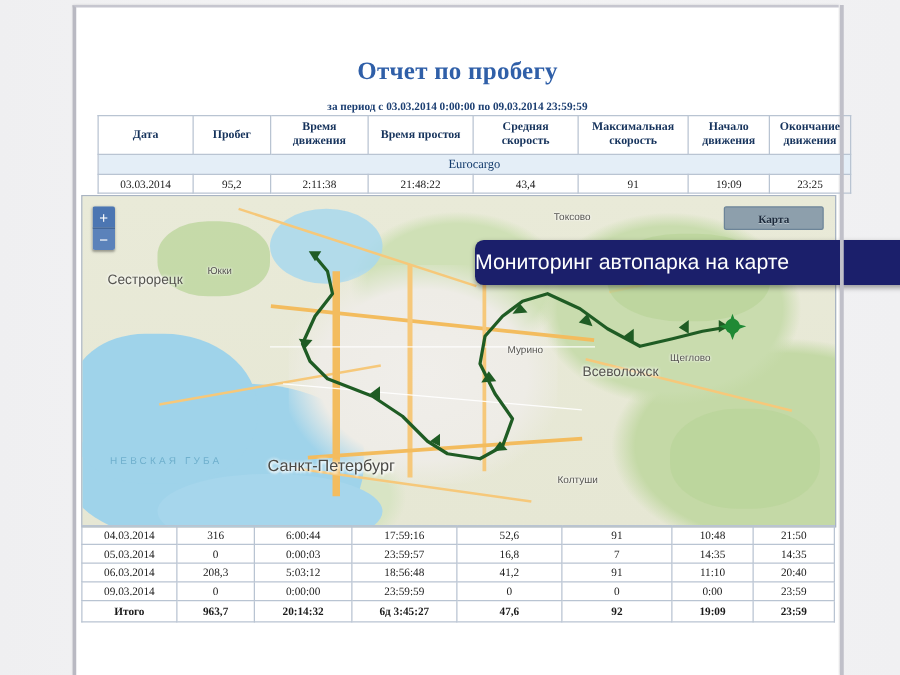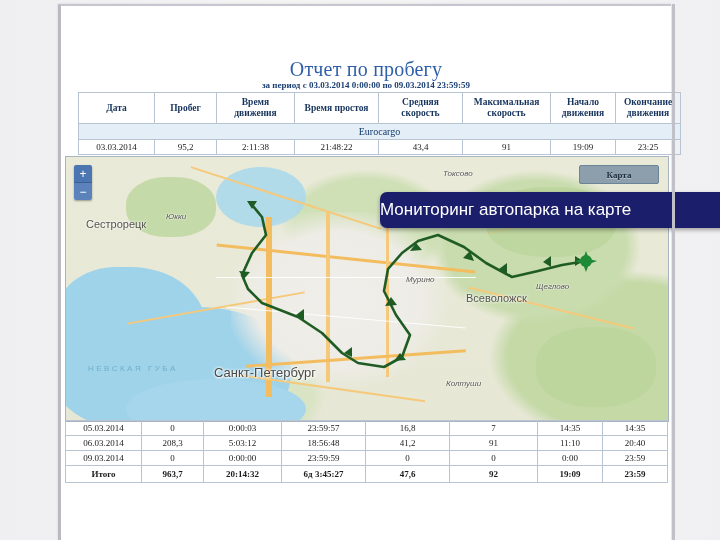--- a/index.html
+++ b/index.html
@@ -44,22 +44,22 @@
   .pdfic .glyph{color:#c8102e;font-size:17px;}
   .pdfic .tag{background:#cf2027;}
   .xls .glyph,.csvic .glyph{color:#3f8f3f;}
   .xls .tag,.csvic .tag{background:#4f9a43;}
   .grid-bg{position:absolute;right:1px;top:2px;width:13px;height:16px;
     background:
       linear-gradient(#d7e3d2 1px,transparent 1px) 0 0/100% 4px,
       linear-gradient(90deg,#d7e3d2 1px,transparent 1px) 0 0/4px 100%;}
 
   
-  .title{position:absolute;left:0;top:52px;width:610px;text-align:center;
-    font-size:20px;font-weight:normal;color:#2f5fa8;letter-spacing:.2px;}
+  .title{position:absolute;left:0;top:40px;width:610px;text-align:center;
+    font-size:20px;font-weight:bold;color:#2f5fa8;letter-spacing:.2px;}
   .subtitle{position:absolute;left:0;top:74px;width:610px;text-align:center;
     font-size:9px;font-weight:bold;color:#1c3f72;}
 
   
   table{border-collapse:collapse;font-size:9px;color:#1b1b1b;}
   .tbl{position:absolute;left:4px;width:602px;table-layout:fixed;}
   .tbl td,.tbl th{border:1px solid #b9c4d2;text-align:center;vertical-align:middle;
     padding:0;font-weight:normal;}
   .thead-tbl{top:86px;margin-left:13px;}
   .thead-tbl th{height:30px;font-weight:bold;font-size:9.5px;line-height:11px;color:#16335c;}
@@ -92,21 +92,21 @@
   .road{position:absolute;background:#f6c87a;height:2px;}
   .roadth{position:absolute;background:#f3bc5e;height:3px;}
   .roadw{position:absolute;background:#ffffff;height:1px;opacity:.9;}
   .green-patch{position:absolute;background:#b9d49a;border-radius:45%;opacity:.75;}
 
   .mlabel{position:absolute;font-family:"Liberation Sans",sans-serif;color:#55544f;
     white-space:nowrap;}
   .city-lg{font-size:13px;color:#4b4a46;font-weight:normal;
     text-shadow:0 0 3px #fff,0 0 3px #fff,1px 1px 2px #fff;}
   .city-md{font-size:11px;text-shadow:0 0 3px #fff,0 0 3px #fff;}
-  .town{font-size:8px;text-shadow:0 0 2px #fff,0 0 2px #fff;font-style:italic;}
+  .town{font-size:8px;text-shadow:0 0 2px #fff,0 0 2px #fff;}
   .water-lbl{font-size:8px;color:#6fb0cd;letter-spacing:2.5px;}
 
   
   .routelayer{position:absolute;inset:0;}
   .zoomctl{position:absolute;left:8px;top:8px;width:18px;
     border-radius:2px;overflow:hidden;box-shadow:0 1px 2px rgba(0,0,0,.35);cursor:pointer;}
   .zbtn{height:17px;background:#4c76b2;color:#fff;font-family:"Liberation Sans",sans-serif;
     font-size:12px;display:flex;align-items:center;justify-content:center;cursor:pointer;}
   .zbtn+.zbtn{border-top:1px solid #3d5f90;background:#5b82ba;}
   .mapbtn{position:absolute;right:9px;top:8px;min-width:62px;height:17px;
@@ -300,20 +300,30 @@
           <col style="width:62px">
           <col style="width:78px">
           <col style="width:84px">
         <col style="width:84px">
           <col style="width:88px">
           <col style="width:65px">
           <col style="width:65px">
       </colgroup>
       <tbody id="rows-bottom">
           <tr class="datarow">
+            <td>04.03.2014</td>
+            <td>316</td>
+            <td>6:00:44</td>
+            <td>17:59:16</td>
+            <td>52,6</td>
+            <td>91</td>
+            <td>10:48</td>
+            <td>21:50</td>
+          </tr>
+          <tr class="datarow">
             <td>05.03.2014</td>
             <td>0</td>
             <td>0:00:03</td>
             <td>23:59:57</td>
             <td>16,8</td>
             <td>7</td>
             <td>14:35</td>
             <td>14:35</td>
           </tr>
           <tr class="datarow">

